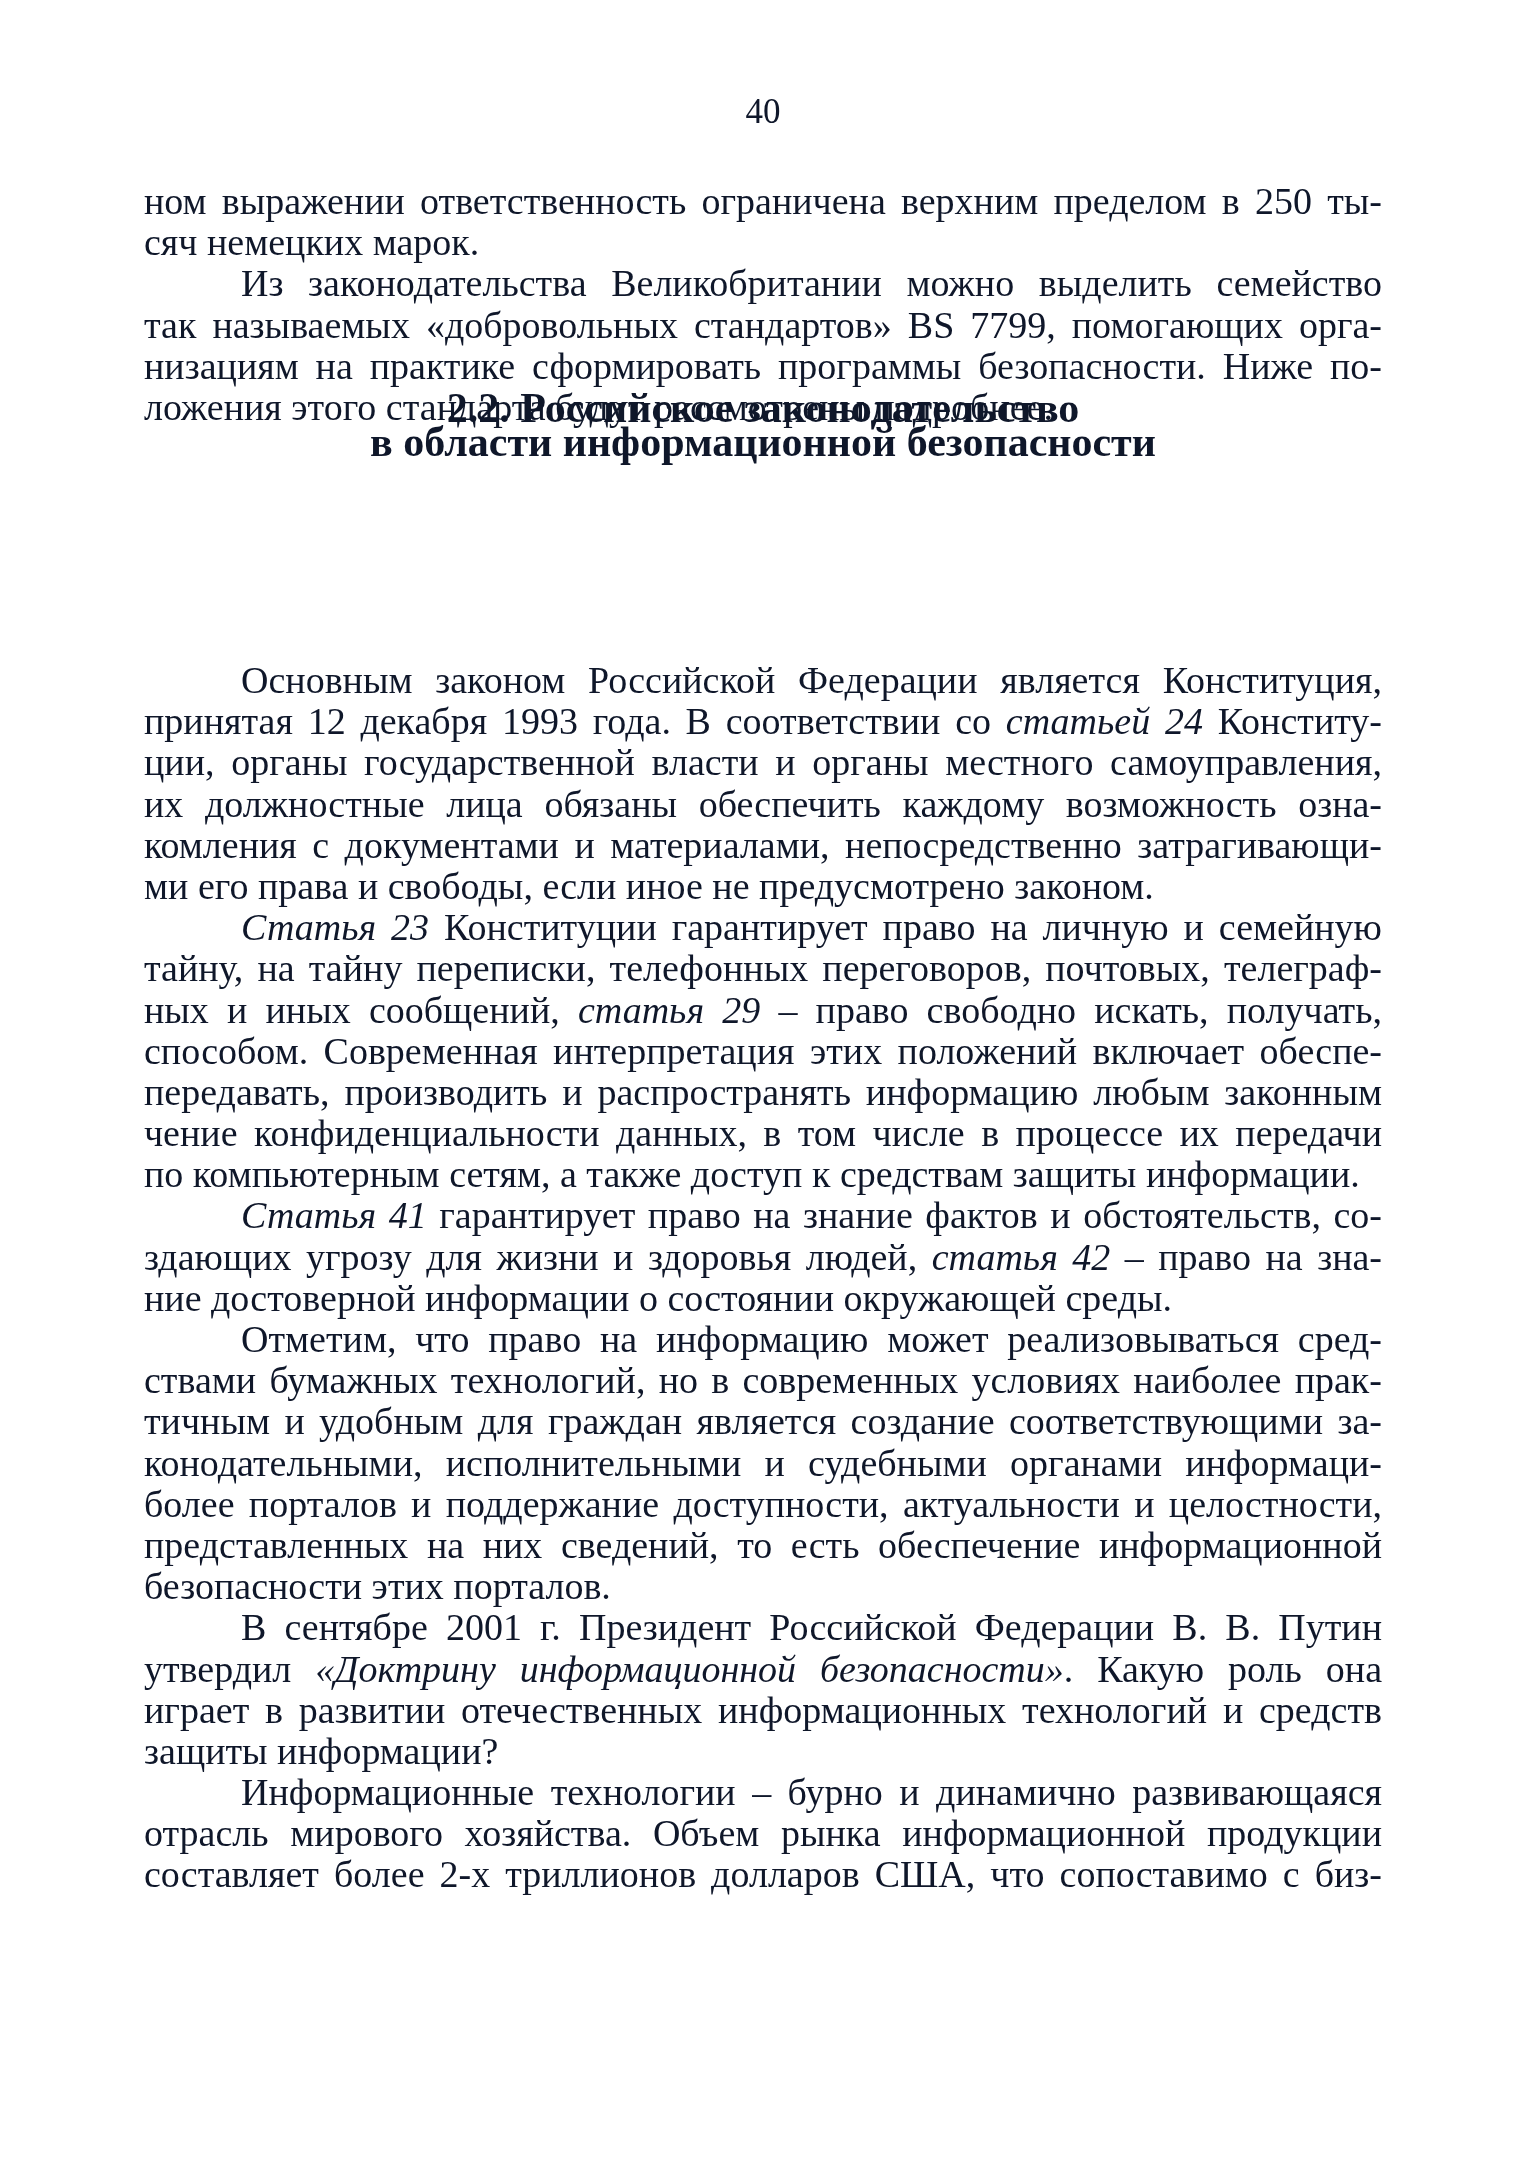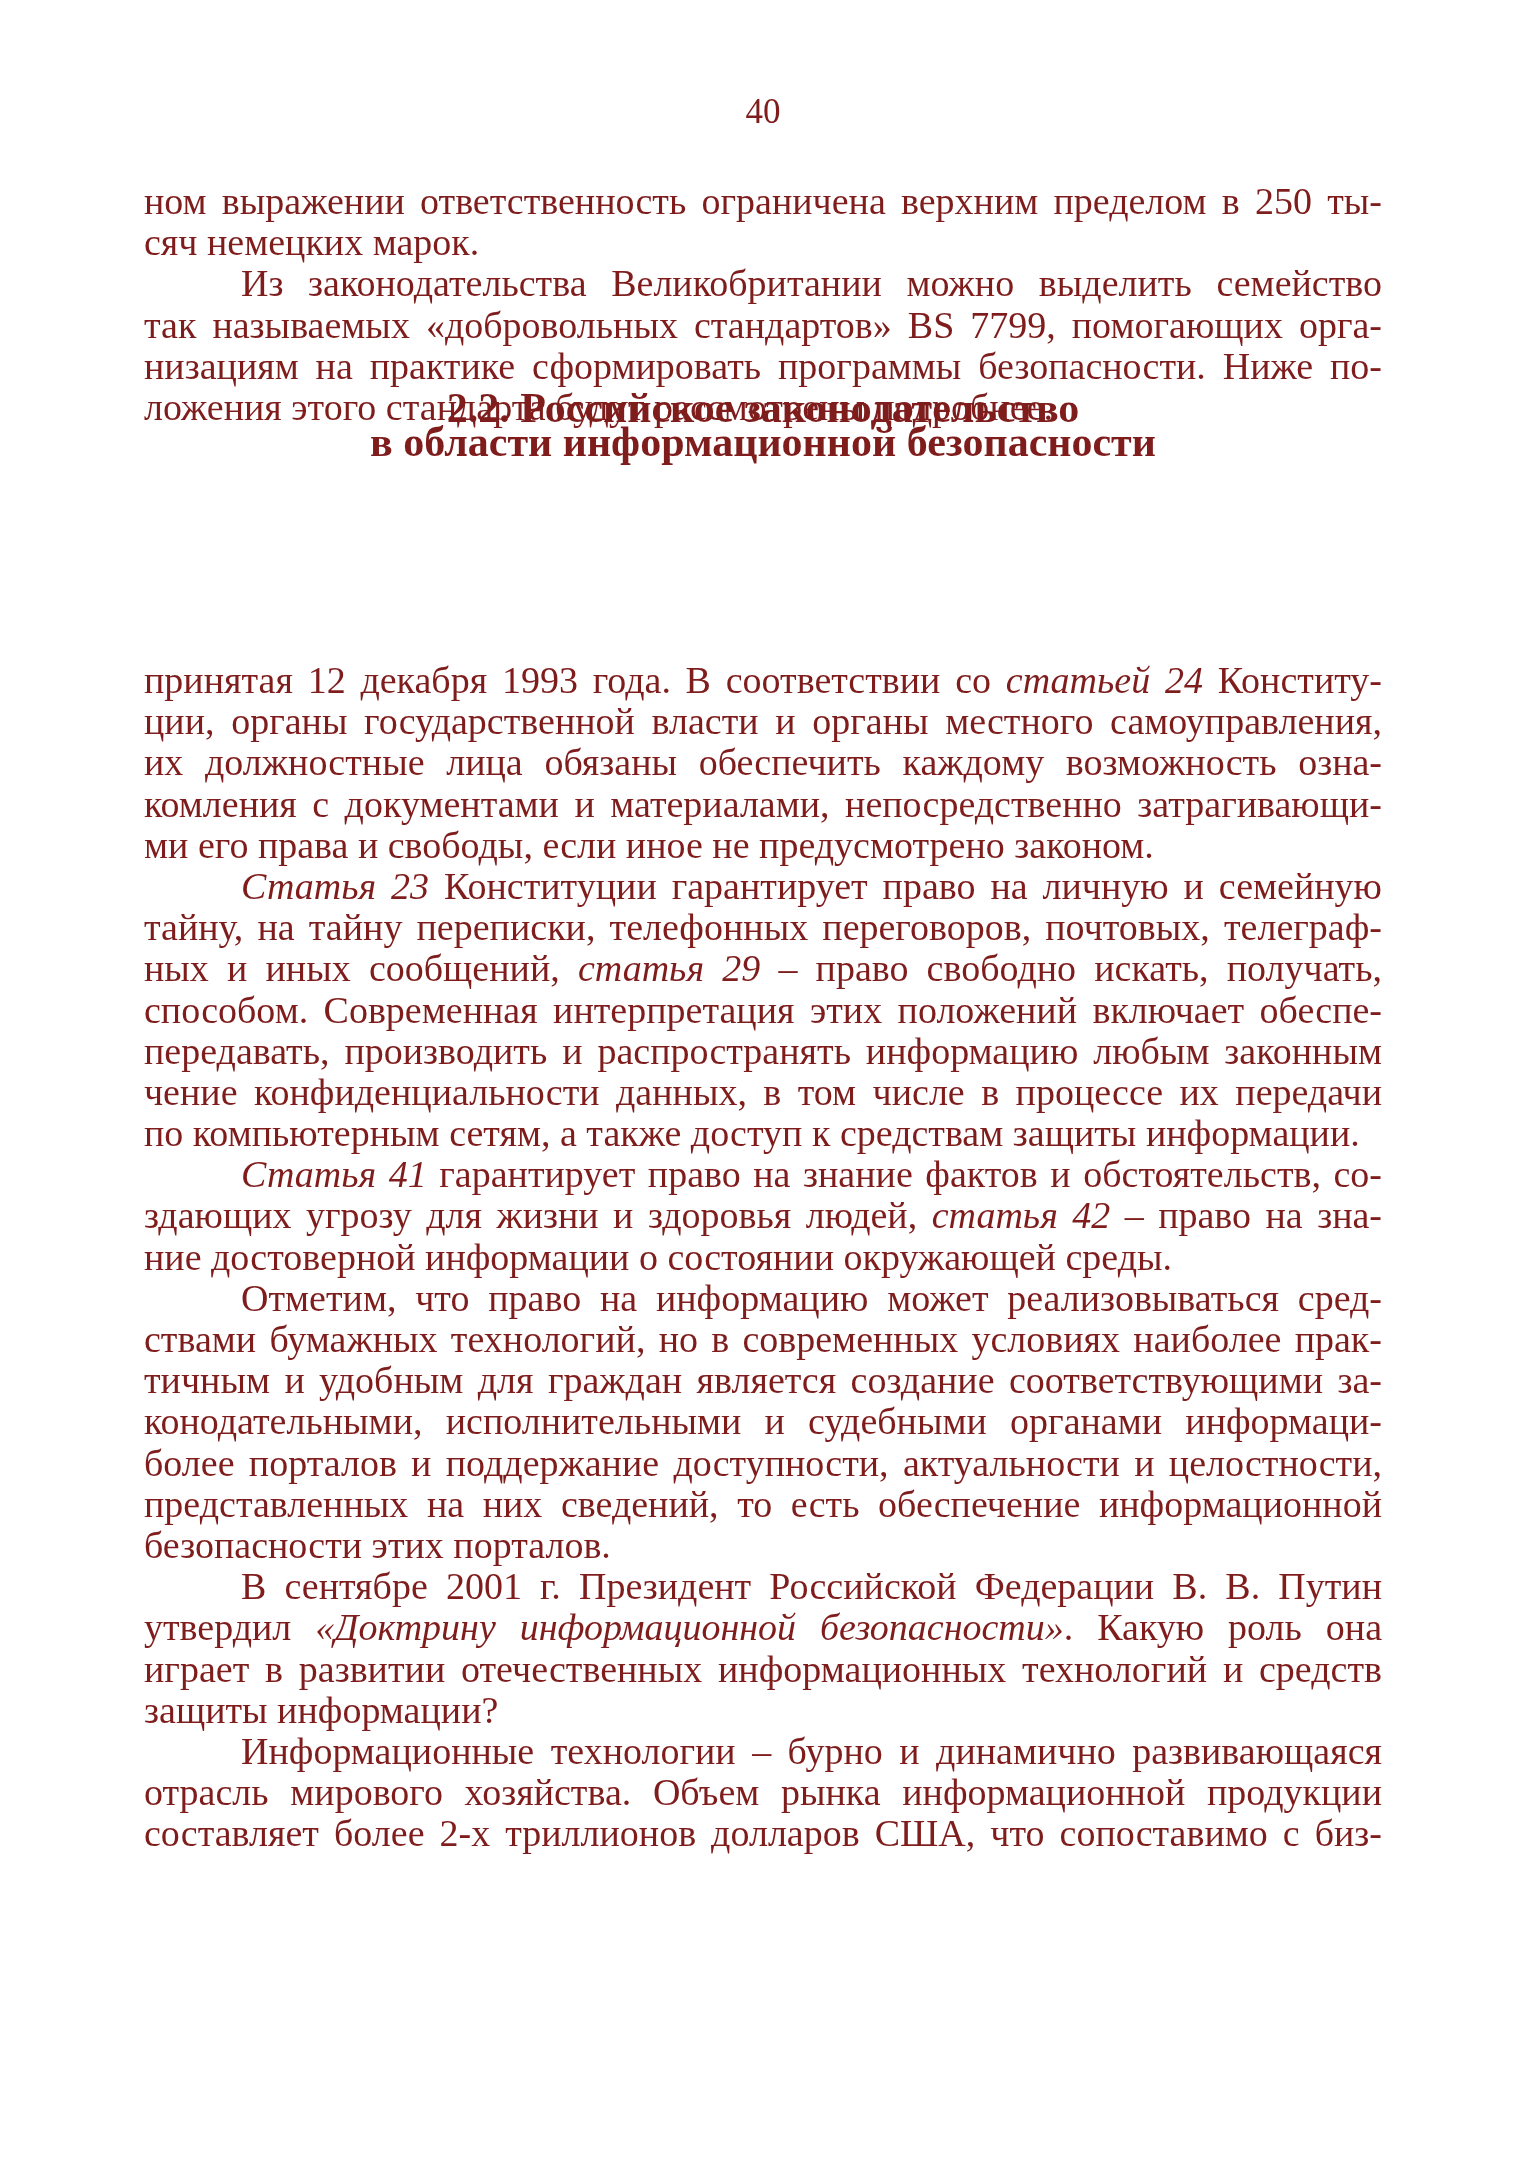--- a/index.html
+++ b/index.html
@@ -1,19 +1,19 @@
 <!DOCTYPE html>
 <html><head>
 <meta charset="utf-8">
 <style>
   html, body { margin: 0; padding: 0; background: #ffffff; }
   body { width: 1526px; height: 2160px; position: relative; overflow: hidden; }
   .page {
     position: absolute; left: 0; top: 0; width: 1526px; height: 2160px;
-    background: #ffffff; color: #7f1d1d;
+    background: #ffffff; color: #0f172a;
     font-family: "Liberation Serif", "DejaVu Serif", serif;
   }
   .page-number {
     position: absolute; top: 92px; left: 0; width: 1526px;
     text-align: center; font-size: 35px; line-height: 40px;
   }
   .body-block { position: absolute; left: 144px; width: 1238px; }
   .line {
     display: block; font-size: 38px; line-height: 41.2px; height: 41.2px;
     white-space: nowrap; text-align: justify; text-align-last: justify;
@@ -39,20 +39,21 @@
       <span class="line indent">Из законодательства Великобритании можно выделить семейство</span>
       <span class="line">так называемых «добровольных стандартов» BS 7799, помогающих орга-</span>
       <span class="line">низациям на практике сформировать программы безопасности. Ниже по-</span>
       <span class="line last">ложения этого стандарта будут рассмотрены подробнее.</span>
     </div>
 
   <div class="heading" style="top:386px;">2.2. Российское законодательство</div>
   <div class="heading" style="top:420px;">в области информационной безопасности</div>
 
   <div class="body-block" id="block2" style="top:660px;">
+      <span class="line indent"><span>Основным законом Российской Федерации является Конституция,</span></span>
       <span class="line"><span>принятая 12 декабря 1993 года. В соответствии со </span><i>статьей 24</i><span> Конститу-</span></span>
       <span class="line"><span>ции, органы государственной власти и органы местного самоуправления,</span></span>
       <span class="line"><span>их должностные лица обязаны обеспечить каждому возможность озна-</span></span>
       <span class="line"><span>комления с документами и материалами, непосредственно затрагивающи-</span></span>
       <span class="line last"><span>ми его права и свободы, если иное не предусмотрено законом.</span></span>
       <span class="line indent"><i>Статья 23</i><span> Конституции гарантирует право на личную и семейную</span></span>
       <span class="line"><span>тайну, на тайну переписки, телефонных переговоров, почтовых, телеграф-</span></span>
       <span class="line"><span>ных и иных сообщений, </span><i>статья 29</i><span> – право свободно искать, получать,</span></span>
       <span class="line"><span>способом. Современная интерпретация этих положений включает обеспе-</span></span>
       <span class="line"><span>передавать, производить и распространять информацию любым законным</span></span>

